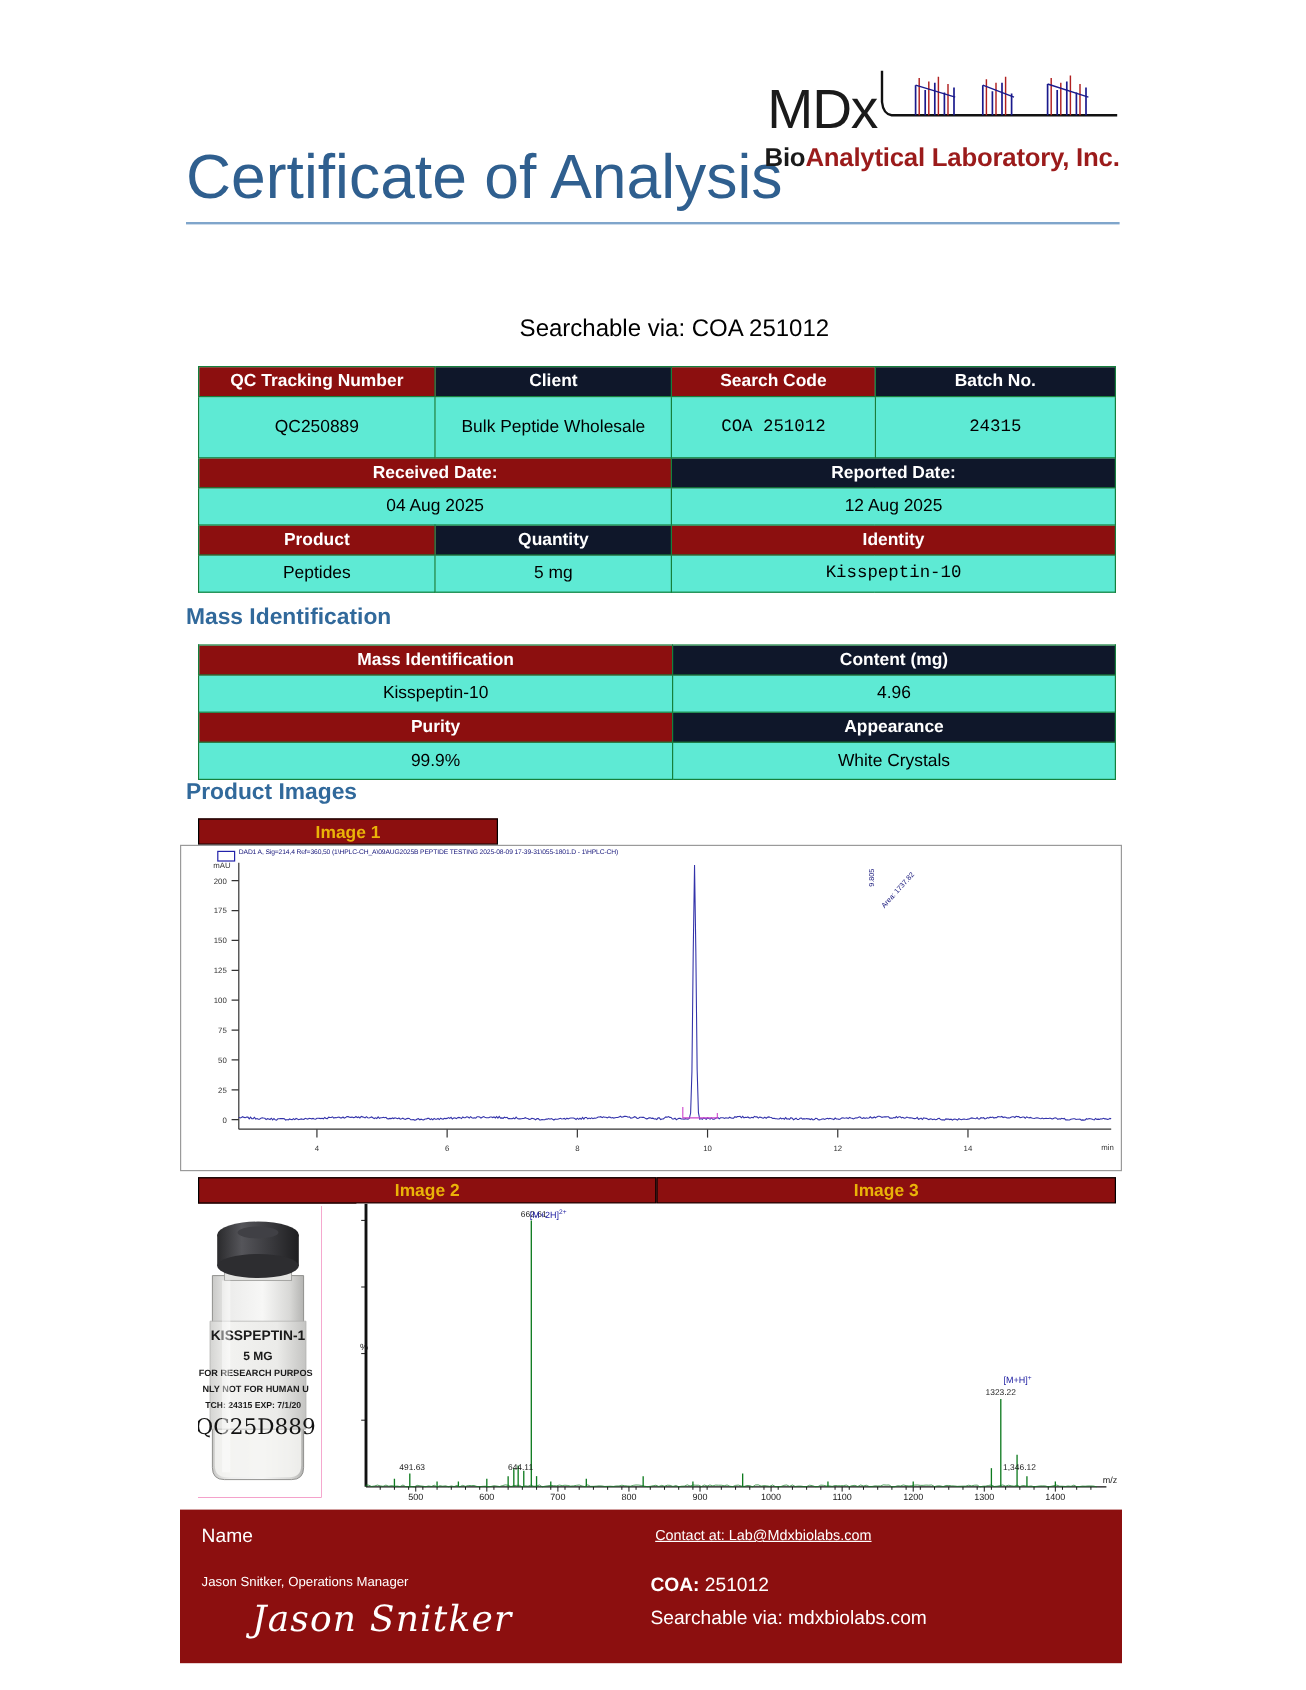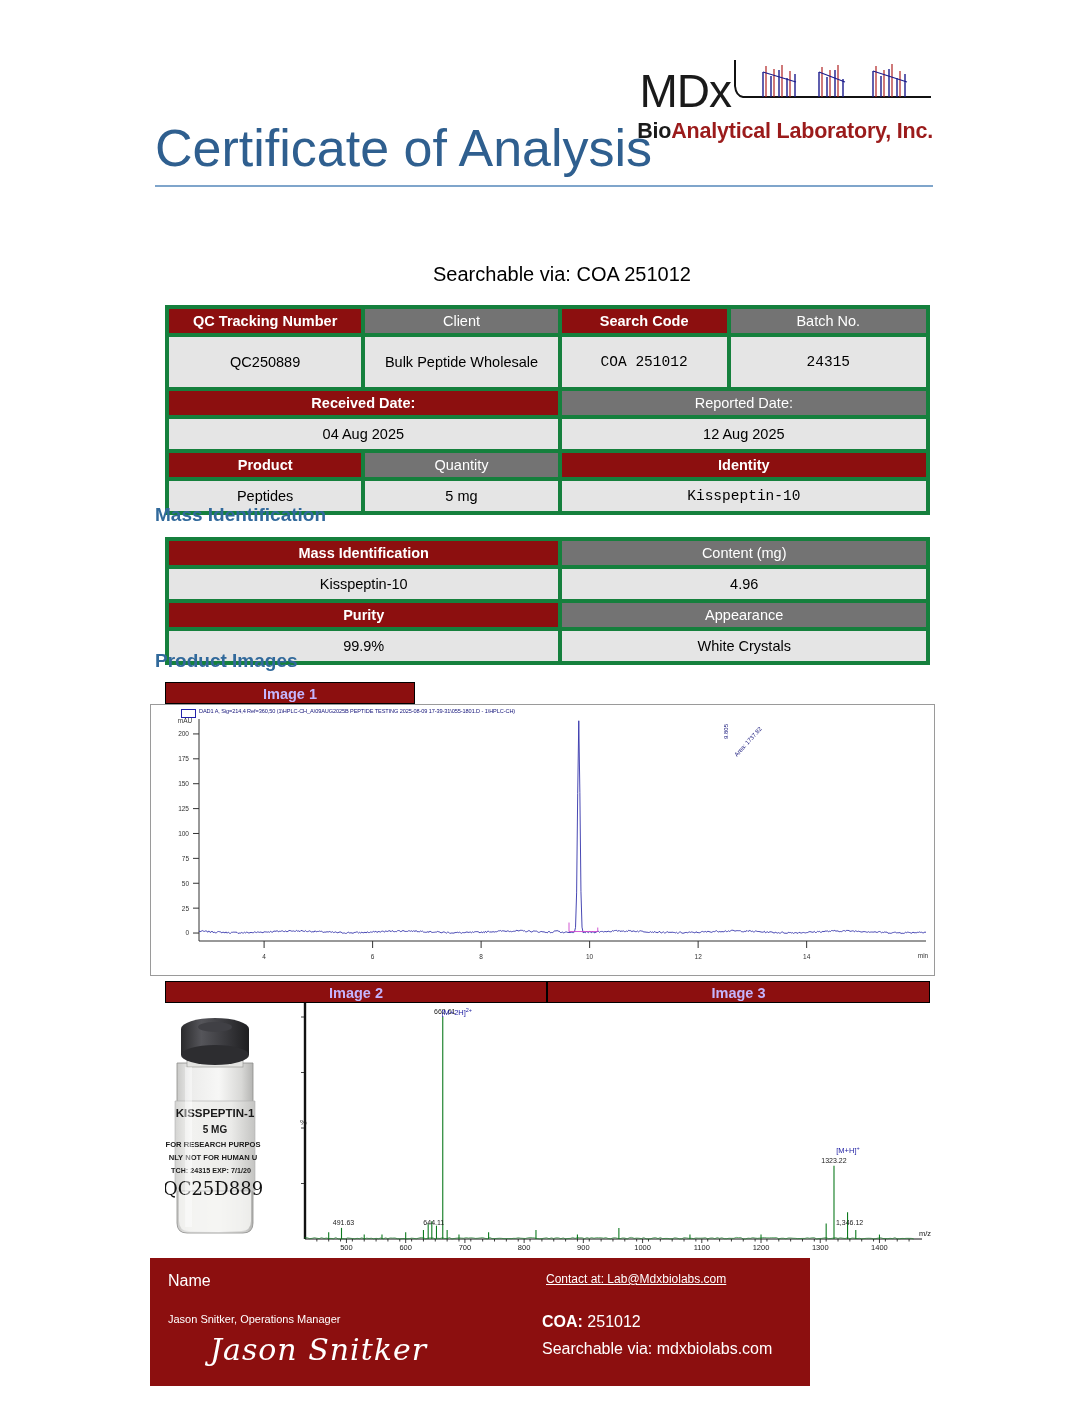--- a/index.html
+++ b/index.html
@@ -95,51 +95,51 @@
 
   
   .tbl {
     position: absolute;
     left: 165px;
     width: 765px;
     border-collapse: collapse;
     table-layout: fixed;
   }
   .tbl td, .tbl th {
-    border: 4px solid #15803d;
+    border: 1px solid #15803d;
     padding: 3px 1px;
     font-size: 14.5px;
     text-align: center;
     vertical-align: middle;
     line-height: 1.25;
   }
   .hdr-red  { background: #8C0F0F; color: #fff; font-weight: bold; }
-  .hdr-blk  { background: #737373; color: #fff; font-weight: normal; }
-  .cell     { background: #e5e5e5; color: #000; height: 24px; }
+  .hdr-blk  { background: #0f172a; color: #fff; font-weight: bold; }
+  .cell     { background: #5eead4; color: #000; height: 24px; }
   .cell-l   { text-align: left; padding-left: 8px; font-family: Liberation Mono, monospace; }
   .cell-b   { font-weight: normal; }
 
   #info-table { top: 305px; }
   #mass-table { top: 537px; }
 
   .section-h {
     position: absolute;
     left: 155px;
     font-size: 19px;
     font-weight: bold;
     color: #31699B;
   }
   #h-mass   { top: 504px; }
   #h-images { top: 650px; }
 
   
   .imgbar {
     position: absolute;
     background: #8C0F0F;
-    color: #c4b5fd;
+    color: #eab308;
     font-weight: bold;
     font-size: 14.5px;
     text-align: center;
     line-height: 22px;
     height: 22px;
     border: 1px solid #000;
     box-sizing: border-box;
   }
   #bar-1 { left: 165px; top: 682px; width: 250px; }
   #bar-2 { left: 165px; top: 981px; width: 382px; }
@@ -203,21 +203,21 @@
   }
   .ms-lab  { font-size: 7px; fill: #1a1a1a; font-family: "Liberation Sans", sans-serif; }
   .ms-an   { font-size: 7.5px; fill: #1a1aa0; font-family: "Liberation Sans", sans-serif; }
   .ms-ax   { font-size: 7.5px; fill: #1a1a1a; font-family: "Liberation Sans", sans-serif; }
 
   
   #footer {
     position: absolute;
     left: 150px;
     top: 1258px;
-    width: 660px;
+    width: 785px;
     height: 128px;
     background: #8C0F0F;
     color: #fff;
   }
   .f-name  { position: absolute; left: 18px; top: 14px;  font-size: 16px; }
   .f-sig-l { position: absolute; left: 18px; top: 55px;  font-size: 11px; }
   .f-sig   { position: absolute; left: 60px; top: 74px;  font-size: 30px;
              font-family: "DejaVu Serif", serif; font-style: italic;
              letter-spacing: 1px; }
   .f-contact { position: absolute; left: 396px; top: 14px; font-size: 12px; text-decoration: underline; }

